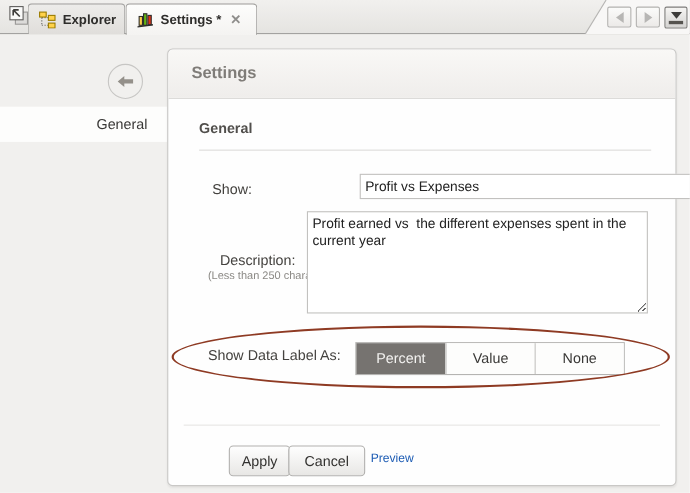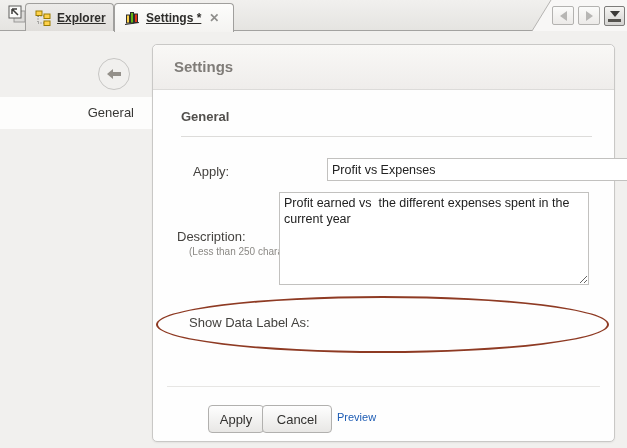--- a/index.html
+++ b/index.html
@@ -19,21 +19,21 @@
   }
   .restore { position:absolute; left:6px; top:3px; width:24px; height:24px; cursor:pointer; }
   .tab {
     position:absolute; top:3px; height:28px;
     border:1px solid #a09f9d; border-bottom:none;
     border-radius:4px 4px 0 0;
     display:flex; align-items:center; gap:6px; padding:0 9px;
   }
   .tab.inactive { left:25px; width:89px; background:linear-gradient(#edecea,#e0dedb); z-index:1; }
   .tab.active   { left:114px; width:120px; height:29px; background:linear-gradient(#fdfdfc,#f4f3f1); z-index:2; }
-  .tlabel { font-size:12px; font-weight:bold; color:#2e2d2b; white-space:nowrap;text-decoration:underline; }
+  .tlabel { font-size:12px; font-weight:bold; color:#2e2d2b; white-space:nowrap; }
   .close  { font-size:12px; font-weight:bold; color:#8f8e8c; margin-left:2px; cursor:pointer; }
   .ticon  { display:flex; align-items:center; }
 
   .diag { position:absolute; left:498px; top:0; width:129px; height:31px; }
 
   .navbtn {
     position:absolute; top:6px; width:22px; height:19px;
     border:1px solid #b3b2b0; border-radius:2px;
     background:linear-gradient(#fbfbfa,#eceae8);
     display:flex; align-items:center; justify-content:center; cursor:pointer; z-index:3;
@@ -74,21 +74,21 @@
     background:linear-gradient(#f9f8f6,#efedeb);
     border-bottom:1px solid #dcdbd9; border-radius:5px 5px 0 0;
     line-height:44px; padding-left:21px;
     font-size:15px; font-weight:bold; color:#7f7c78;
   }
   .section-title { position:absolute; left:28px; top:64px; font-size:13px; font-weight:bold; color:#514f4c; }
   .hr1 { position:absolute; left:28px; right:22px; top:91px; height:1px; background:#dddcda; }
 
   .lbl { position:absolute; font-size:13px; color:#44423f; }
   .lbl-title { left:40px; top:119px; }
-  .lbl-desc  { left:24px; top:184px; }
+  .lbl-desc  { left:47px; top:184px; }
   .lbl-dl    { left:36px; top:270px; }
   .hint { position:absolute; left:36px; top:201px; width:90px; font-size:10px; color:#8b8985; white-space:nowrap; overflow:hidden; }
 
   .title-input {
     position:absolute; left:126px; top:113px; width:310px; height:23px;
     border:1px solid #c2c1bf; background:#fff;
     font-family:inherit; font-size:12.5px; color:#222; padding:2px 4px; outline:none;margin-left:48px;
   }
   .desc-input {
     position:absolute; left:126px; top:147px; width:310px; height:93px;
@@ -194,28 +194,33 @@
   </div>
 
   <div class="panel">
     <div class="panel-header">
       <span>Settings</span>
     </div>
 
     <div class="section-title">General</div>
     <div class="hr1"></div>
 
-    <label class="lbl lbl-title">Apply:</label>
+    <label class="lbl lbl-title">Show:</label>
     <input class="title-input" value="Profit vs Expenses" style="">
 
     <label class="lbl lbl-desc">Description:</label>
     <div class="hint">(Less than 250 chara</div>
     <textarea class="desc-input" style="">Profit earned vs  the different expenses spent in the current year</textarea>
 
     <label class="lbl lbl-dl">Show Data Label As:</label>
+    <div class="segments">
+      <div class="seg selected">Percent</div>
+      <div class="seg">Value</div>
+      <div class="seg">None</div>
+    </div>
 
     <div class="hr2"></div>
 
     <button class="btn apply">Apply</button>
     <button class="btn cancel">Cancel</button>
     <a class="preview">Preview</a>
   </div>
 
   <div class="ellipse"></div>
 </div>

